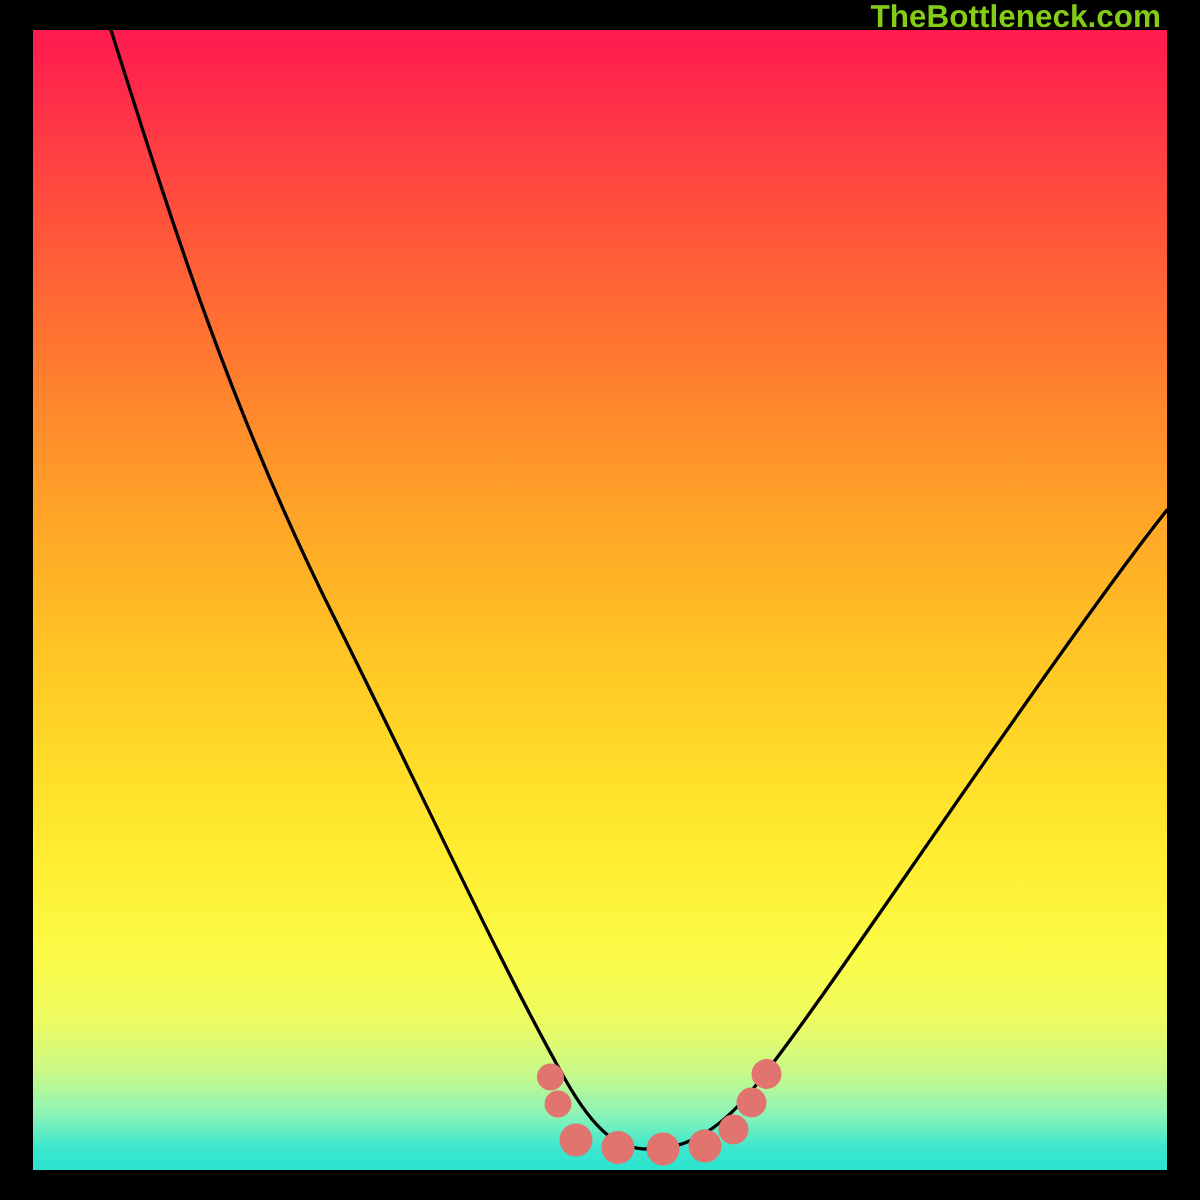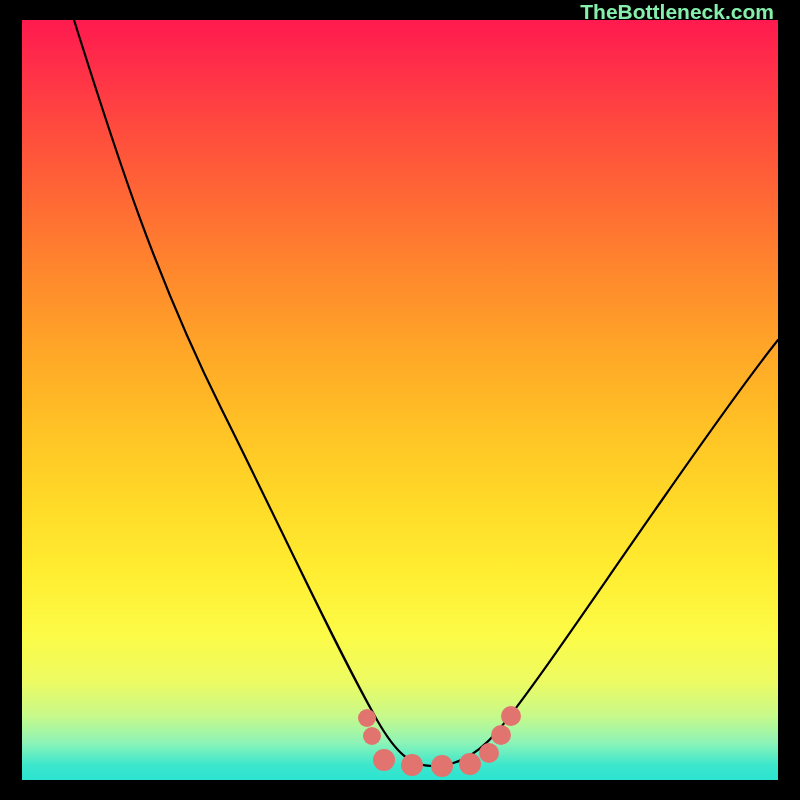--- a/index.html
+++ b/index.html
@@ -42,21 +42,21 @@
       #2be3d0 100%
     );
   }
   .watermark {
     position: absolute;
     top: 0px;
     right: 26px;
     font-family: Arial, Helvetica, sans-serif;
     font-size: 21px;
     font-weight: 600;
-    color: #86efac;
+    color: #84cc16;
     letter-spacing: 0px;
     user-select: none;
   }
   svg.curve {
     position: absolute;
     left: 0;
     top: 0;
     width: 756px;
     height: 760px;
   }

